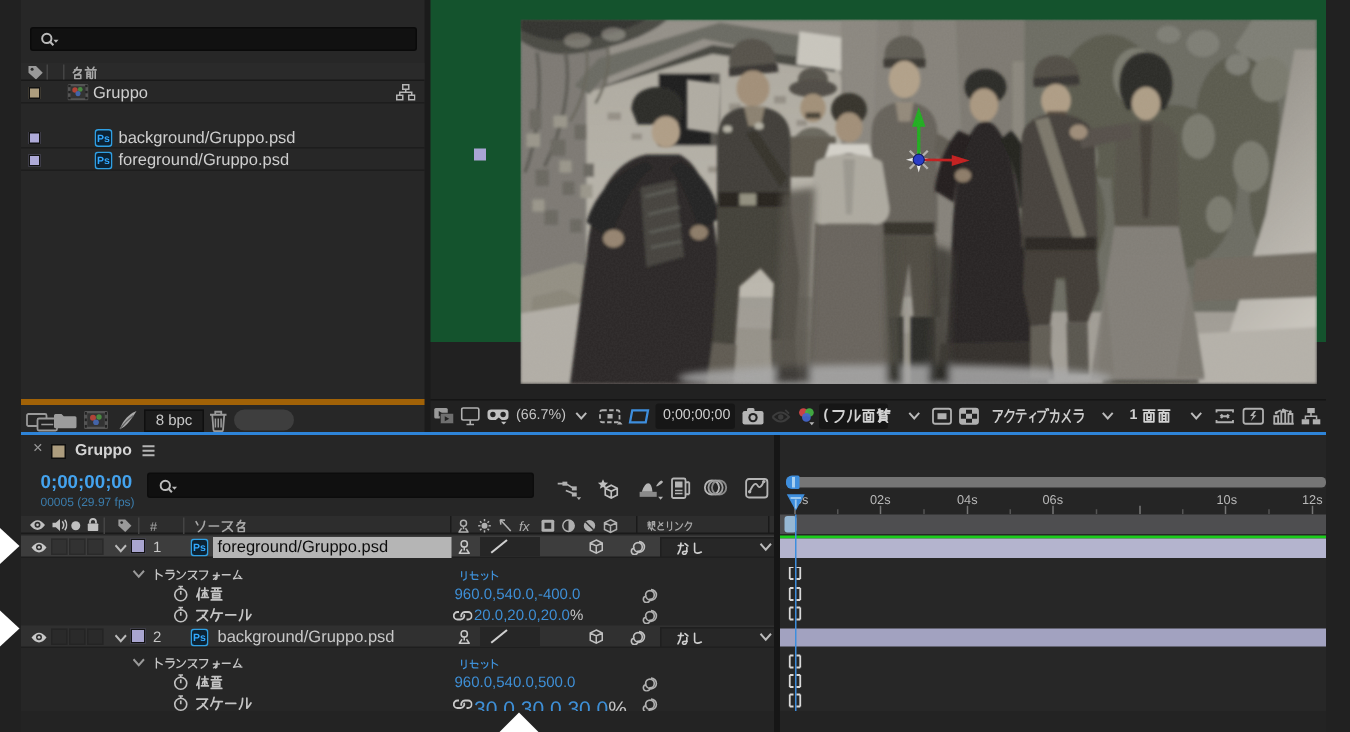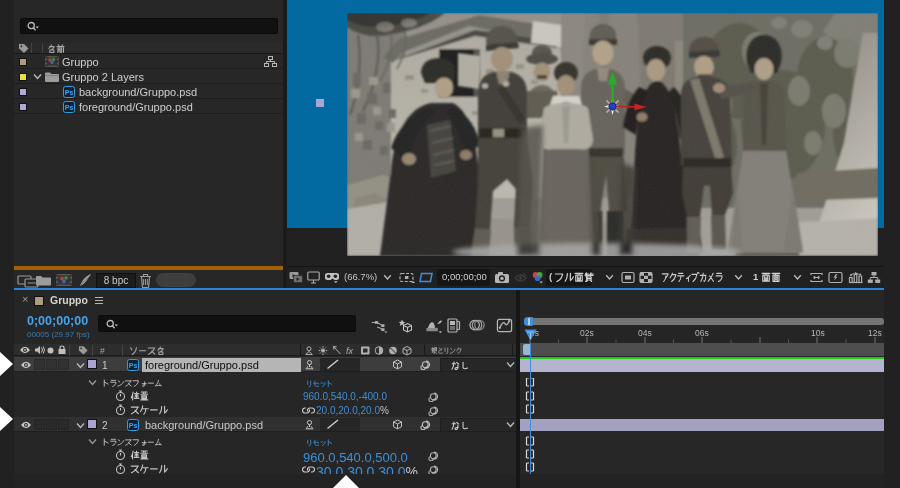--- a/index.html
+++ b/index.html
@@ -1,20 +1,20 @@
 <!DOCTYPE html>
 <html><head><meta charset="utf-8">
 <style>
 *{margin:0;padding:0;box-sizing:border-box;font-family:"Liberation Sans",sans-serif}
 html,body{width:900px;height:488px;overflow:hidden;background:#212121}
 .abs{position:absolute}
 #app{position:relative;width:900px;height:488px;background:#212121}
 
 #proj{left:14px;top:0;width:269px;height:288px;background:#272727}
-#viewer{left:287px;top:0;width:597px;height:228px;background:#0369a1}
+#viewer{left:287px;top:0;width:597px;height:228px;background:#14532d}
 #tl{left:14px;top:288px;width:870px;height:200px;background:#262626;border-top:2px solid #2e84d8}
 .jp{display:inline-block;vertical-align:middle}
 </style></head>
 <body>
 <div id="app">
   <svg width="0" height="0" style="position:absolute">
       <defs id="jpdefs">
   <g id="j-na2" stroke="currentColor" fill="none" stroke-width="1.2" stroke-linecap="round" stroke-linejoin="round">
           <path d="M5 1 C4.5 2.3,3.7 3.5,2.1 4.9 M3 2.9 H8 C7.6 4.3,6.7 5.3,5.1 6.3 M3.2 6.6 H7.6 V9.4 H3.2 Z"></path>
         </g>
@@ -149,31 +149,20 @@
           <rect x="11.8" y="4.6" width="1.6" height="1.6" fill="#222"></rect>
           <rect x="11.8" y="8.6" width="1.6" height="1.6" fill="#222"></rect>
         </svg>
       <span class="abs" style="left:48px;top:1px;color:#cecece;font-size:11px">Gruppo</span>
       <svg class="abs" style="left:250px;top:1px" width="13" height="12" viewBox="0 0 13 12">
           <rect x="4.5" y="0.5" width="4" height="3" fill="none" stroke="#b5b5b5"></rect>
           <rect x="0.5" y="7.5" width="4" height="3" fill="none" stroke="#b5b5b5"></rect>
           <rect x="8.5" y="7.5" width="4" height="3" fill="none" stroke="#b5b5b5"></rect>
           <path d="M6.5 3.5 V5.5 M2.5 7.5 V5.5 H10.5 V7.5" stroke="#b5b5b5" fill="none"></path>
         </svg>
-    </div>
-    <div class="abs" style="left:0;top:70px;width:269px;height:14px;border-bottom:1px solid #1d1d1d">
-      <div class="abs" style="left:5px;top:3px;width:8px;height:8px;background:#e6e13e;border:1px solid #111"></div>
-      <svg class="abs" style="left:19px;top:3px" width="9" height="7" viewBox="0 0 9 7">
-          <path d="M1 1.5 L4.5 5.5 L8 1.5" stroke="#bbb" stroke-width="1.4" fill="none"></path>
-        </svg>
-      <svg class="abs" style="left:31px;top:2px" width="14" height="10" viewBox="0 0 14 10">
-          <path d="M0 1.5 q0-1 1-1 h4 l1.5 1.5 h6.5 q1 0 1 1 v6 q0 1-1 1 h-12 q-1 0-1-1 Z" fill="#9c9c9c"></path>
-          <path d="M0 3.6 h14" stroke="#777" stroke-width=".7"></path>
-        </svg>
-      <span class="abs" style="left:48px;top:1px;color:#cecece;font-size:11px">Gruppo 2 Layers</span>
     </div>
     <div class="abs" style="left:0;top:85px;width:269px;height:14px;border-bottom:1px solid #1d1d1d">
       <div class="abs" style="left:5px;top:3px;width:8px;height:8px;background:#aeaad8;border:1px solid #111"></div>
       <svg class="abs" style="left:49px;top:1px" width="12" height="12" viewBox="0 0 12 12">
           <rect x="0.5" y="0.5" width="11" height="11" rx="2" fill="#0c2233" stroke="#2f9fe3" stroke-width="1"></rect>
           <text x="6" y="8.6" font-size="7" fill="#31a8ff" text-anchor="middle" font-family="Liberation Sans" font-weight="bold">Ps</text>
         </svg>
       <span class="abs" style="left:65px;top:1px;color:#cecece;font-size:11px">background/Gruppo.psd</span>
     </div>
     <div class="abs" style="left:0;top:100px;width:269px;height:14px;border-bottom:1px solid #1d1d1d">
@@ -848,21 +837,21 @@
         </svg>
 
       <svg class="abs" style="left:101px;top:159px" width="11" height="12" viewBox="0 0 11 12">
           <circle cx="5.5" cy="6.5" r="4" fill="none" stroke="#c0c0c0" stroke-width="1.1"></circle>
           <path d="M4 1 h3 M5.5 1 v2 M5.5 6.5 V4" stroke="#c0c0c0" stroke-width="1.1" fill="none"></path>
         </svg>
       <svg class="jp" style="position:absolute;left:116px;top:160px;color:#c4c4c4" width="19" height="9.5" viewBox="0 0 20 10">
           <use href="#j-i"></use>
           <use href="#j-chi" x="10"></use>
         </svg>
-      <span class="abs" style="left:289px;top:160px;color:#3e8fd6;font-size:13px">960.0,540.0,500.0</span>
+      <span class="abs" style="left:289px;top:160px;color:#3e8fd6;font-size:10px">960.0,540.0,500.0</span>
       <svg class="abs" style="left:414px;top:160px" width="12" height="11" viewBox="0 0 12 11">
           <path d="M6 2 a3.6 3.6 0 1 1 -3.6 3.6 a2.9 2.9 0 1 1 2.9 2.9 a2.2 2.2 0 1 1 -2.2-2.2" fill="none" stroke="#b0b0b0" stroke-width="1.1"></path>
         </svg>
 
       <svg class="abs" style="left:101px;top:173px" width="11" height="12" viewBox="0 0 11 12">
           <circle cx="5.5" cy="6.5" r="4" fill="none" stroke="#c0c0c0" stroke-width="1.1"></circle>
           <path d="M4 1 h3 M5.5 1 v2 M5.5 6.5 V4" stroke="#c0c0c0" stroke-width="1.1" fill="none"></path>
         </svg>
       <svg class="jp" style="position:absolute;left:116px;top:174px;color:#c4c4c4" width="38" height="9.5" viewBox="0 0 40 10">
           <use href="#j-su"></use>

